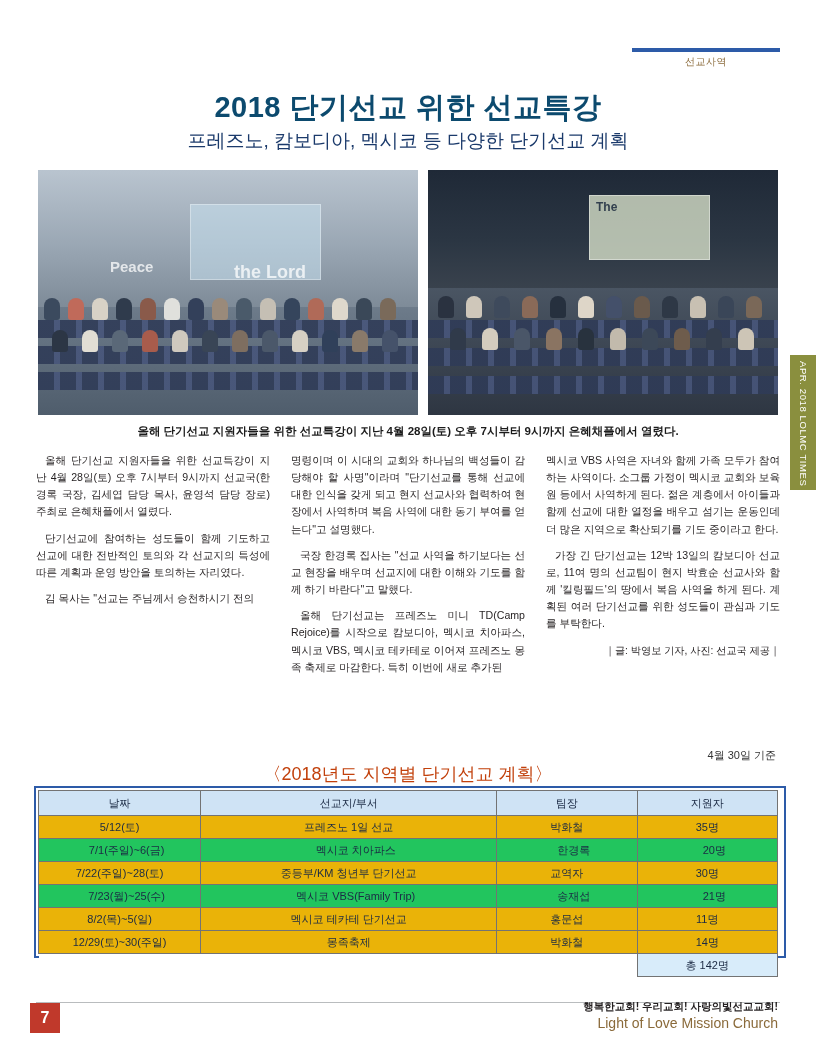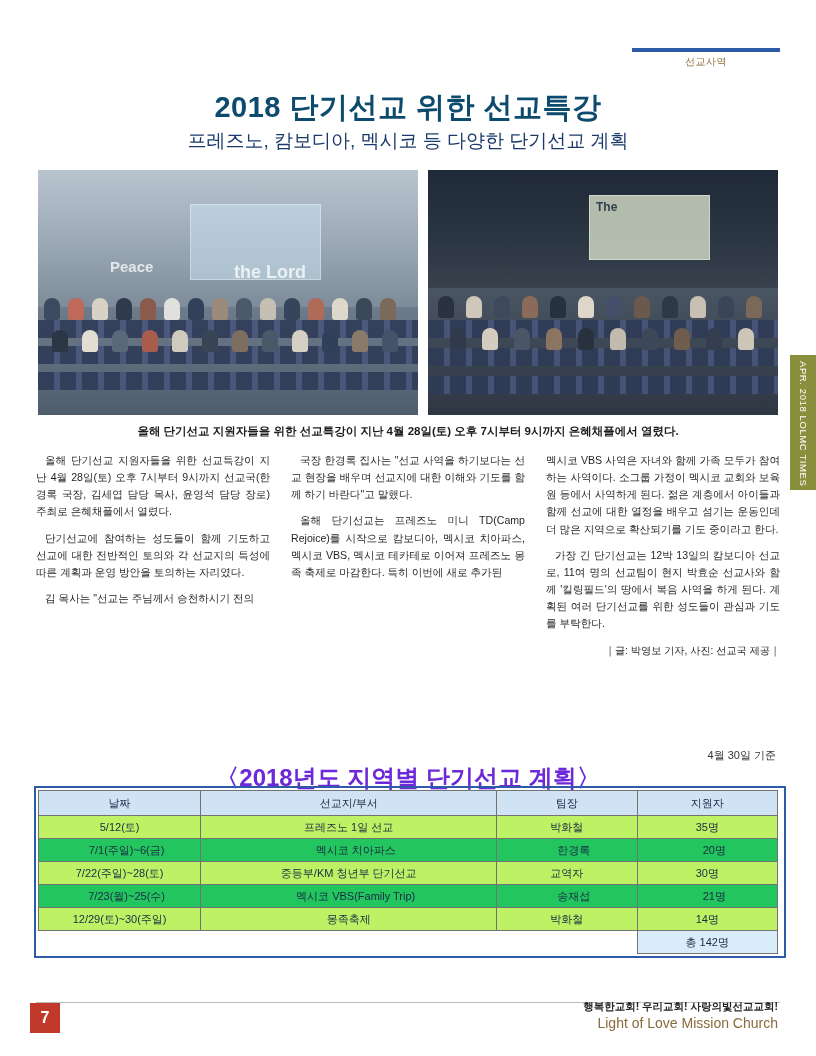--- a/index.html
+++ b/index.html
@@ -178,23 +178,23 @@
     color: #231f20;
   }
 
   
   .table-title {
     position: absolute;
     left: 0;
     top: 762px;
     width: 816px;
     text-align: center;
-    font-size: 24px;
-    font-weight: bold;
-    color: #6d28d9;
+    font-size: 18px;
+    font-weight: normal;
+    color: #c2410c;
   }
   .table-asof {
     position: absolute;
     right: 40px;
     top: 748px;
     font-size: 11px;
     color: #333;
   }
   table.plan {
     position: absolute;
@@ -209,21 +209,21 @@
     height: 22px;
     text-align: center;
     color: #1b2a44;
     padding: 0 2px;
   }
   table.plan th {
     background: #cfe3f5;
     font-weight: normal;
     height: 24px;
   }
-  table.plan tr.alt td { background: #bef264; }
+  table.plan tr.alt td { background: #eab308; }
   table.plan tr.norm td { background: #22c55e; padding-left: 16px; }
   td.total {
     background: #d8ecfa !important;
   }
   .tbl-border {
     position: absolute;
     left: 34px;
     top: 786px;
     width: 748px;
     height: 168px;
@@ -380,20 +380,21 @@
 
 <div class="photo-caption">올해 단기선교 지원자들을 위한 선교특강이 지난 4월 28일(토) 오후 7시부터 9시까지 은혜채플에서 열렸다.</div>
 
 <div class="cols">
   <div class="col">
     <p>올해 단기선교 지원자들을 위한 선교특강이 지난 4월 28일(토) 오후 7시부터 9시까지 선교국(한경록 국장, 김세엽 담당 목사, 윤영석 담당 장로) 주최로 은혜채플에서 열렸다.</p>
     <p>단기선교에 참여하는 성도들이 함께 기도하고 선교에 대한 전반적인 토의와 각 선교지의 특성에 따른 계획과 운영 방안을 토의하는 자리였다.</p>
     <p>김 목사는 "선교는 주님께서 승천하시기 전의</p>
   </div>
   <div class="col">
+    <p class="no-indent">명령이며 이 시대의 교회와 하나님의 백성들이 감당해야 할 사명"이라며 "단기선교를 통해 선교에 대한 인식을 갖게 되고 현지 선교사와 협력하여 현장에서 사역하며 복음 사역에 대한 동기 부여를 얻는다"고 설명했다.</p>
     <p>국장 한경록 집사는 "선교 사역을 하기보다는 선교 현장을 배우며 선교지에 대한 이해와 기도를 함께 하기 바란다"고 말했다.</p>
     <p>올해 단기선교는 프레즈노 미니 TD(Camp Rejoice)를 시작으로 캄보디아, 멕시코 치아파스, 멕시코 VBS, 멕시코 테카테로 이어져 프레즈노 몽족 축제로 마감한다. 특히 이번에 새로 추가된</p>
   </div>
   <div class="col">
     <p class="no-indent">멕시코 VBS 사역은 자녀와 함께 가족 모두가 참여하는 사역이다. 소그룹 가정이 멕시코 교회와 보육원 등에서 사역하게 된다. 젊은 계층에서 아이들과 함께 선교에 대한 열정을 배우고 섬기는 운동인데 더 많은 지역으로 확산되기를 기도 중이라고 한다.</p>
     <p>가장 긴 단기선교는 12박 13일의 캄보디아 선교로, 11여 명의 선교팀이 현지 박효순 선교사와 함께 '킬링필드'의 땅에서 복음 사역을 하게 된다. 계획된 여러 단기선교를 위한 성도들이 관심과 기도를 부탁한다.</p>
     <div class="byline">｜글: 박영보 기자, 사진: 선교국 제공｜</div>
   </div>
 </div>
 
@@ -428,20 +429,26 @@
       <td>교역자</td>
       <td>30명</td>
     </tr>
     <tr class="norm">
       <td>7/23(월)~25(수)</td>
       <td>멕시코 VBS(Family Trip)</td>
       <td>송재섭</td>
       <td>21명</td>
     </tr>
     <tr class="alt">
+      <td>8/2(목)~5(일)</td>
+      <td>멕시코 테카테 단기선교</td>
+      <td>홍문섭</td>
+      <td>11명</td>
+    </tr>
+    <tr class="alt">
       <td>12/29(토)~30(주일)</td>
       <td>몽족축제</td>
       <td>박화철</td>
       <td>14명</td>
     </tr>
     <tr>
       <td style="border:none; background:#fff;"></td>
       <td style="border:none; background:#fff;"></td>
       <td style="border:none; background:#fff;"></td>
       <td class="total">총 142명</td>

